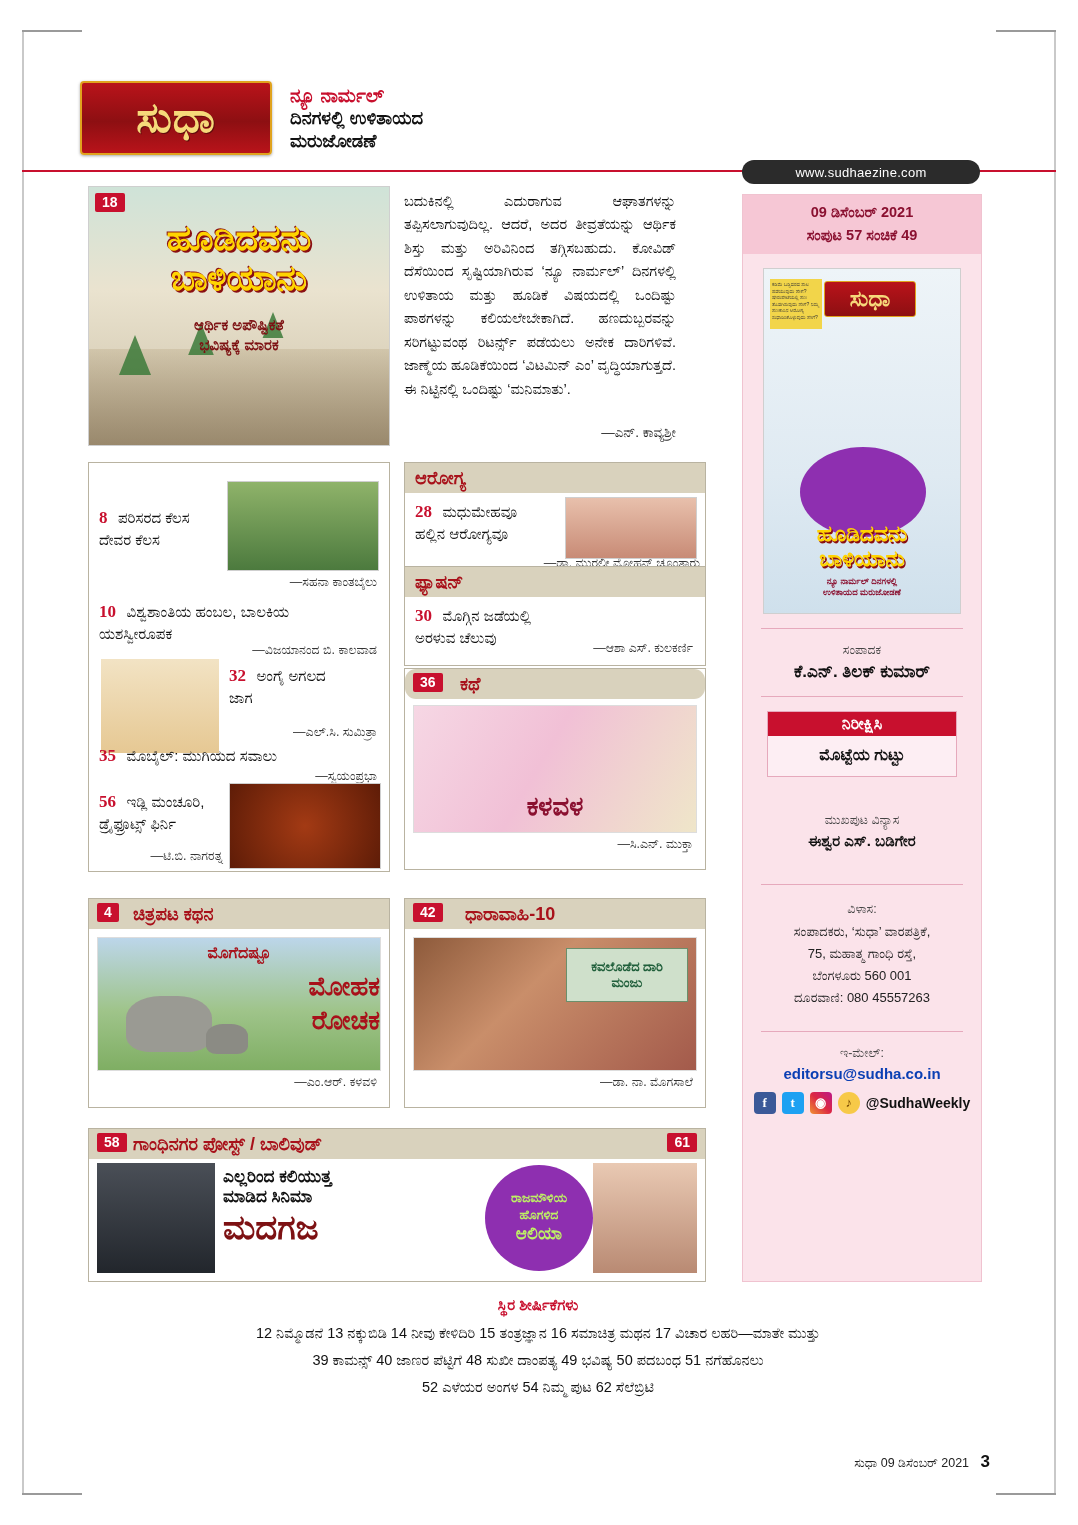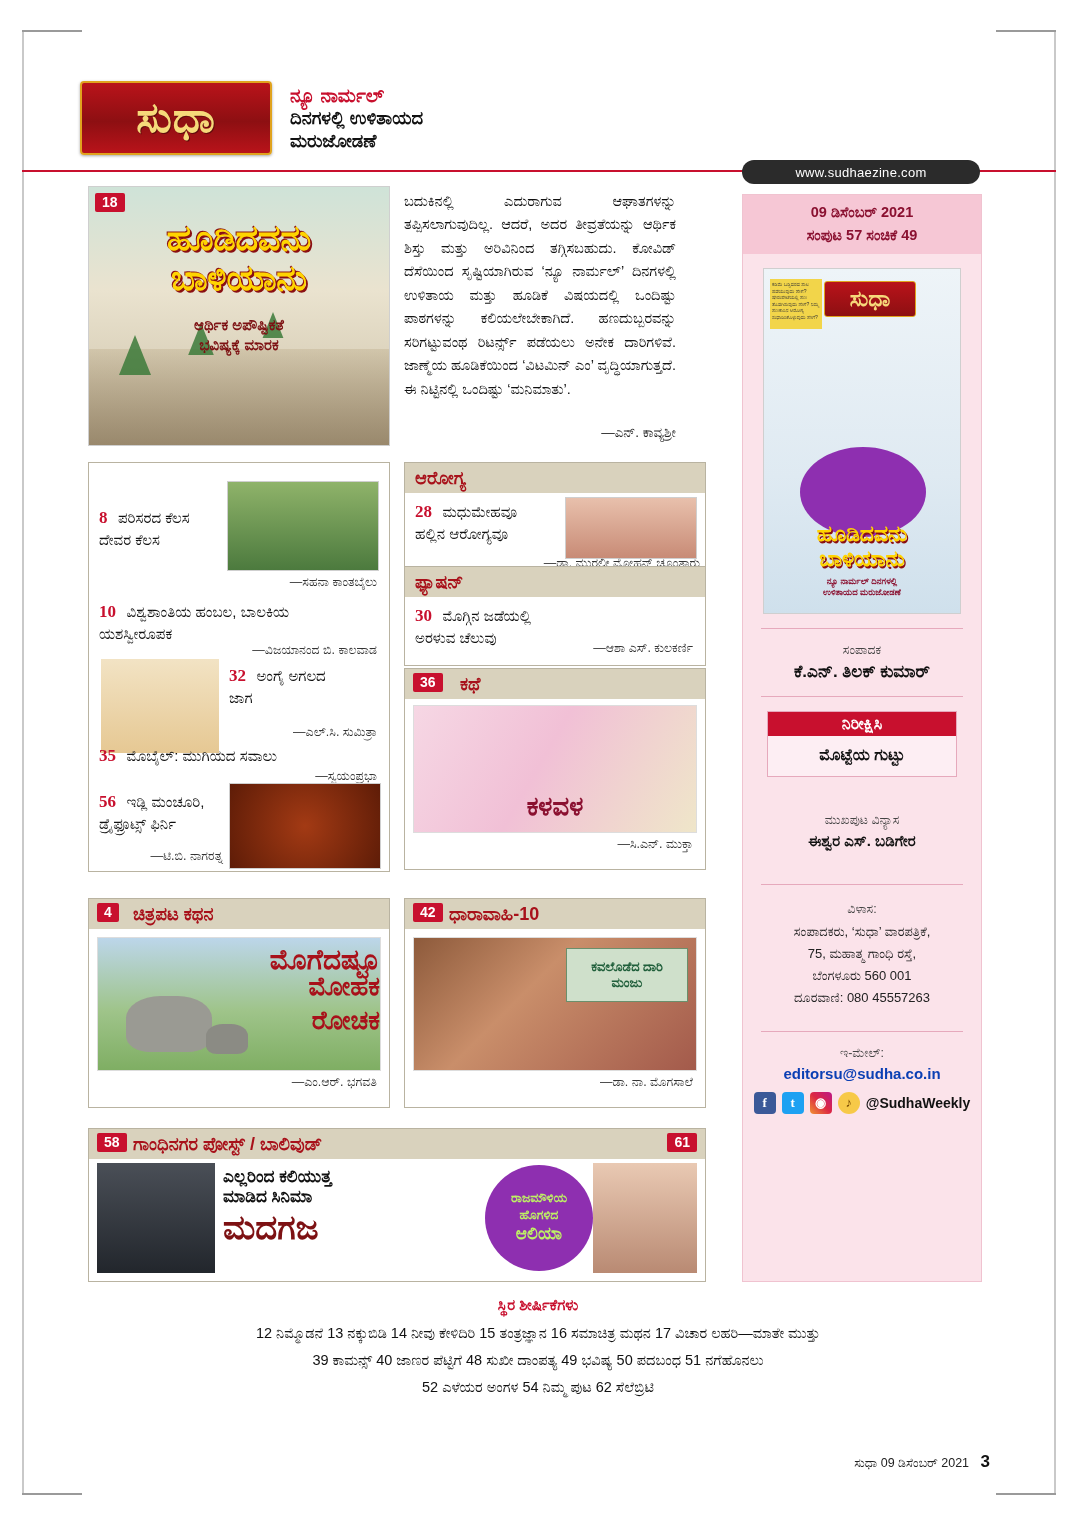--- a/index.html
+++ b/index.html
@@ -444,47 +444,47 @@
       <span class="num">30</span>
       <span class="entry" style="margin-left:6px;white-space:pre-line;">ಮೊಗ್ಗಿನ ಜಡೆಯಲ್ಲಿ
 ಅರಳುವ ಚೆಲುವು</span>
     </div>
     <div style="position:absolute;left:10px;top:74px;width:278px;">
       <span class="credit">—ಆಶಾ ಎಸ್‌. ಕುಲಕರ್ಣಿ</span>
     </div>
   </div>
 
   <div class="panel kathe">
-    <div class="band" style="padding-left:55px;">ಕಥೆ</div>
+    <div class="band" style="padding-left:55px;border-radius:11px;">ಕಥೆ</div>
     <div class="page-badge" style="left:8px;top:4px;">36</div>
     <div class="art" style="left:8px;top:36px;width:282px;height:126px;background:linear-gradient(120deg,#f6d7e4,#f1c0d6 45%,#efe6c9);border:1px solid #ddd;">
       <div class="art-cap" style="left:0;bottom:10px;font-size:26px;color:#8a1030;">ಕಳವಳ</div>
     </div>
     <div style="position:absolute;left:10px;top:168px;width:278px;">
       <span class="credit">—ಸಿ.ಎನ್‌. ಮುಕ್ತಾ</span>
     </div>
   </div>
 
   <div class="panel chitrapata">
     <div class="band" style="padding-left:44px;">ಚಿತ್ರಪಟ ಕಥನ</div>
     <div class="page-badge" style="left:8px;top:4px;">4</div>
     <div class="art" style="left:8px;top:38px;width:282px;height:132px;background:linear-gradient(180deg,#bcd6ea 0%,#9fc48a 55%,#7fae63 100%);border:1px solid #ddd;">
       <div style="position:absolute;left:28px;bottom:18px;width:86px;height:56px;background:#9a9a93;border-radius:40% 40% 28% 28%;"></div>
       <div style="position:absolute;left:108px;bottom:16px;width:42px;height:30px;background:#8b8b84;border-radius:40% 40% 26% 26%;"></div>
-      <div class="art-cap" style="left:0;top:6px;font-size:28px;color:#a8111a;text-align:right;padding-right:14px;">ಮೊಗೆದಷ್ಟೂ</div>
+      <div class="art-cap" style="left:0;top:6px;font-size:16px;color:#a8111a;padding-right:14px;">ಮೊಗೆದಷ್ಟೂ</div>
       <div class="art-cap" style="left:0;top:68px;font-size:26px;color:#a8111a;text-align:right;padding-right:14px;">ರೋಚಕ</div>
       <div class="art-cap" style="left:0;top:34px;font-size:26px;color:#a8111a;text-align:right;padding-right:14px;">ಮೋಹಕ</div>
     </div>
     <div style="position:absolute;left:10px;top:176px;width:278px;">
-      <span class="credit">—ಎಂ.ಆರ್‌. ಭಗವತಿ</span>
+      <span class="credit">—ಎಂ.ಆರ್‌. ಕಳವಳಿ</span>
     </div>
   </div>
 
   <div class="panel dharavahi">
-    <div class="band" style="padding-left:44px;text-align:right;">ಧಾರಾವಾಹಿ-10</div>
+    <div class="band" style="padding-left:60px;text-align:right;">ಧಾರಾವಾಹಿ-10</div>
     <div class="page-badge" style="left:8px;top:4px;">42</div>
     <div class="art" style="left:8px;top:38px;width:282px;height:132px;background:linear-gradient(135deg,#8d5a3b,#c98e6a 40%,#a35a4b);border:1px solid #ddd;">
       <div style="position:absolute;right:8px;top:10px;width:120px;height:52px;background:#cfe0cb;border:1px solid #6b8f6b;display:flex;align-items:center;justify-content:center;text-align:center;font-family:'Liberation Serif',serif;font-size:13px;font-weight:bold;color:#1f5e3a;white-space:pre-line;line-height:1.25;">ಕವಲೊಡೆದ ದಾರಿ
 ಮಂಜು</div>
     </div>
     <div style="position:absolute;left:10px;top:176px;width:278px;">
       <span class="credit">—ಡಾ. ನಾ. ಮೊಗಸಾಲೆ</span>
     </div>
   </div>
 

